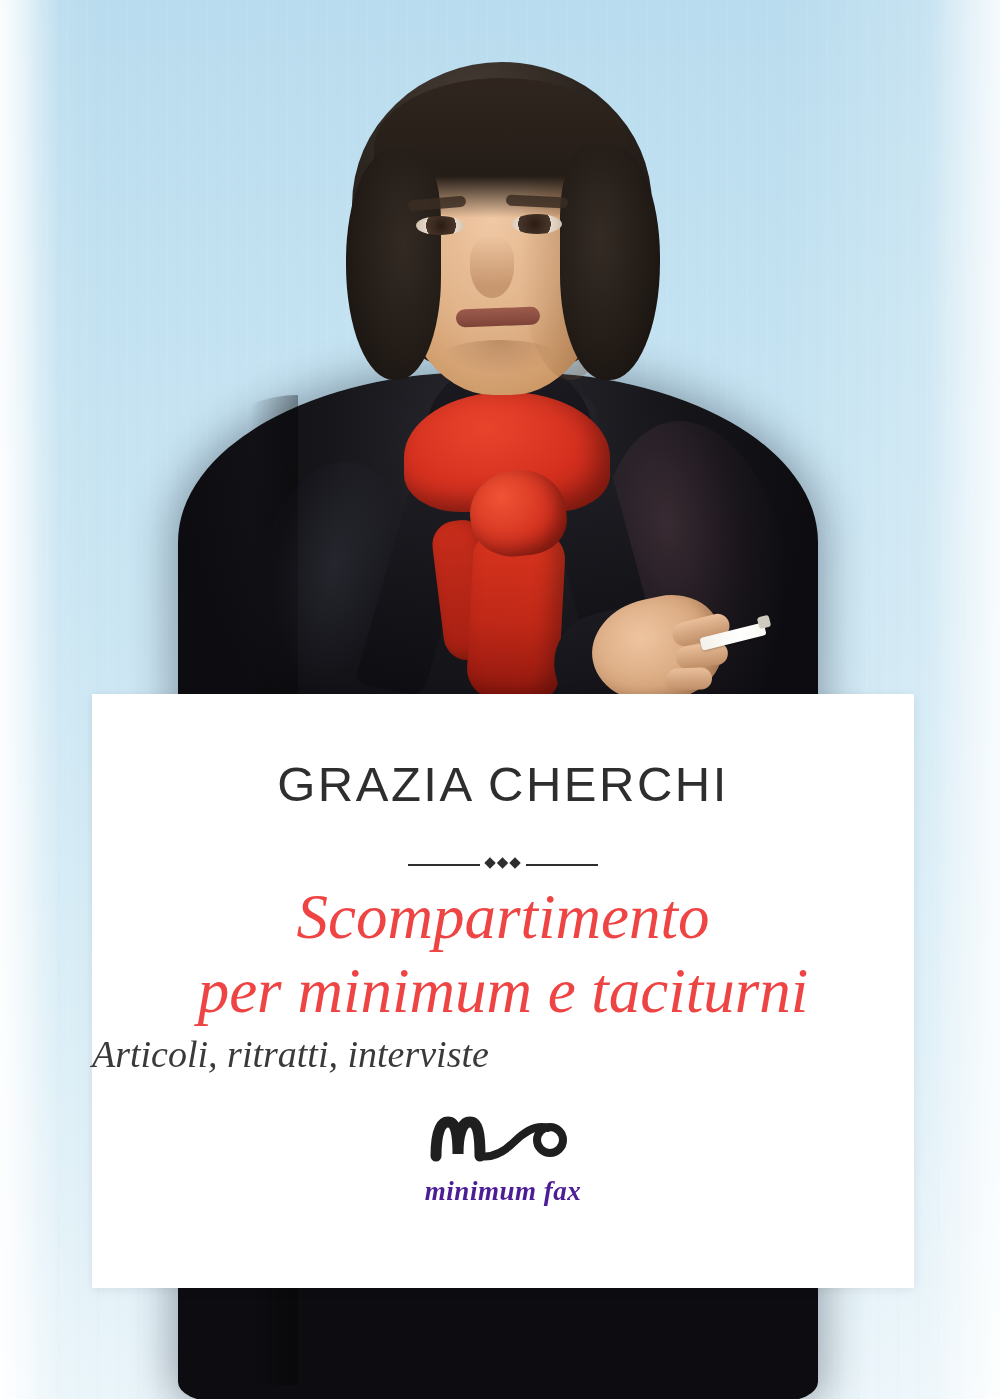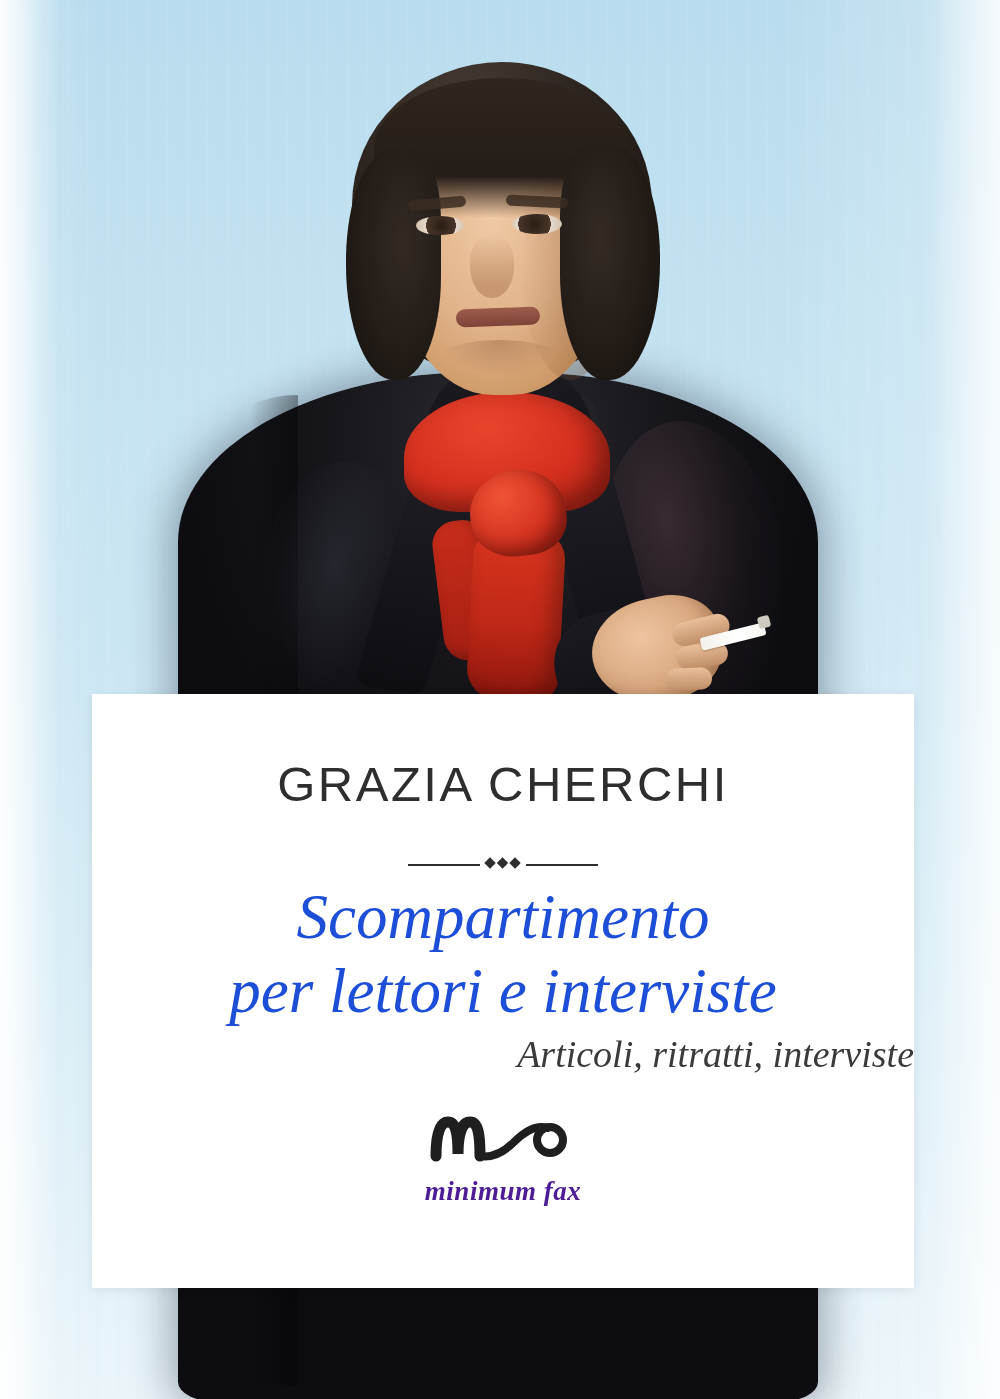--- a/index.html
+++ b/index.html
@@ -377,27 +377,27 @@
   }
   .title {
     position: absolute;
     left: 34px; right: 34px;
     top: 186px;
     text-align: center;
     font-family: "Liberation Serif", serif;
     font-style: italic;
     font-size: 63px;
     line-height: 1.18;
-    color: #1d4ed8;
+    color: #ef4444;
   }
   .subtitle {
     position: absolute;
     left: 0; right: 0;
     top: 338px;
-    text-align: right;
+    text-align: left;
     font-family: "Liberation Serif", serif;
     font-style: italic;
     font-size: 38px;
     color: #3a3a3a;
   }
   .publisher {
     position: absolute;
     left: 0; right: 0;
     top: 410px;
     text-align: center;
@@ -471,21 +471,21 @@
     <div class="author">GRAZIA CHERCHI</div>
 
     <div class="rule">
       <span class="line left"></span>
       <span class="dots">◆◆◆</span>
       <span class="line right"></span>
     </div>
 
     <div class="title">
       <div>Scompartimento</div>
-      <div>per lettori e interviste</div>
+      <div>per minimum e taciturni</div>
     </div>
 
     <div class="subtitle">Articoli, ritratti, interviste</div>
 
     <div class="publisher">
       <svg class="logo-mark" viewBox="0 0 170 66">
         <path d="M18 52 C18 30, 22 18, 30 18 C38 18, 40 30, 40 50 C40 30, 44 18, 52 18 C60 18, 62 30, 62 52" fill="none" stroke="#1f1f1f" stroke-width="11" stroke-linecap="round"></path>
         <path d="M62 52 C74 54, 86 48, 96 38 C106 28, 118 20, 130 24" fill="none" stroke="#1f1f1f" stroke-width="8" stroke-linecap="round"></path>
         <circle cx="132" cy="36" r="13" fill="none" stroke="#1f1f1f" stroke-width="8"></circle>
       </svg>

